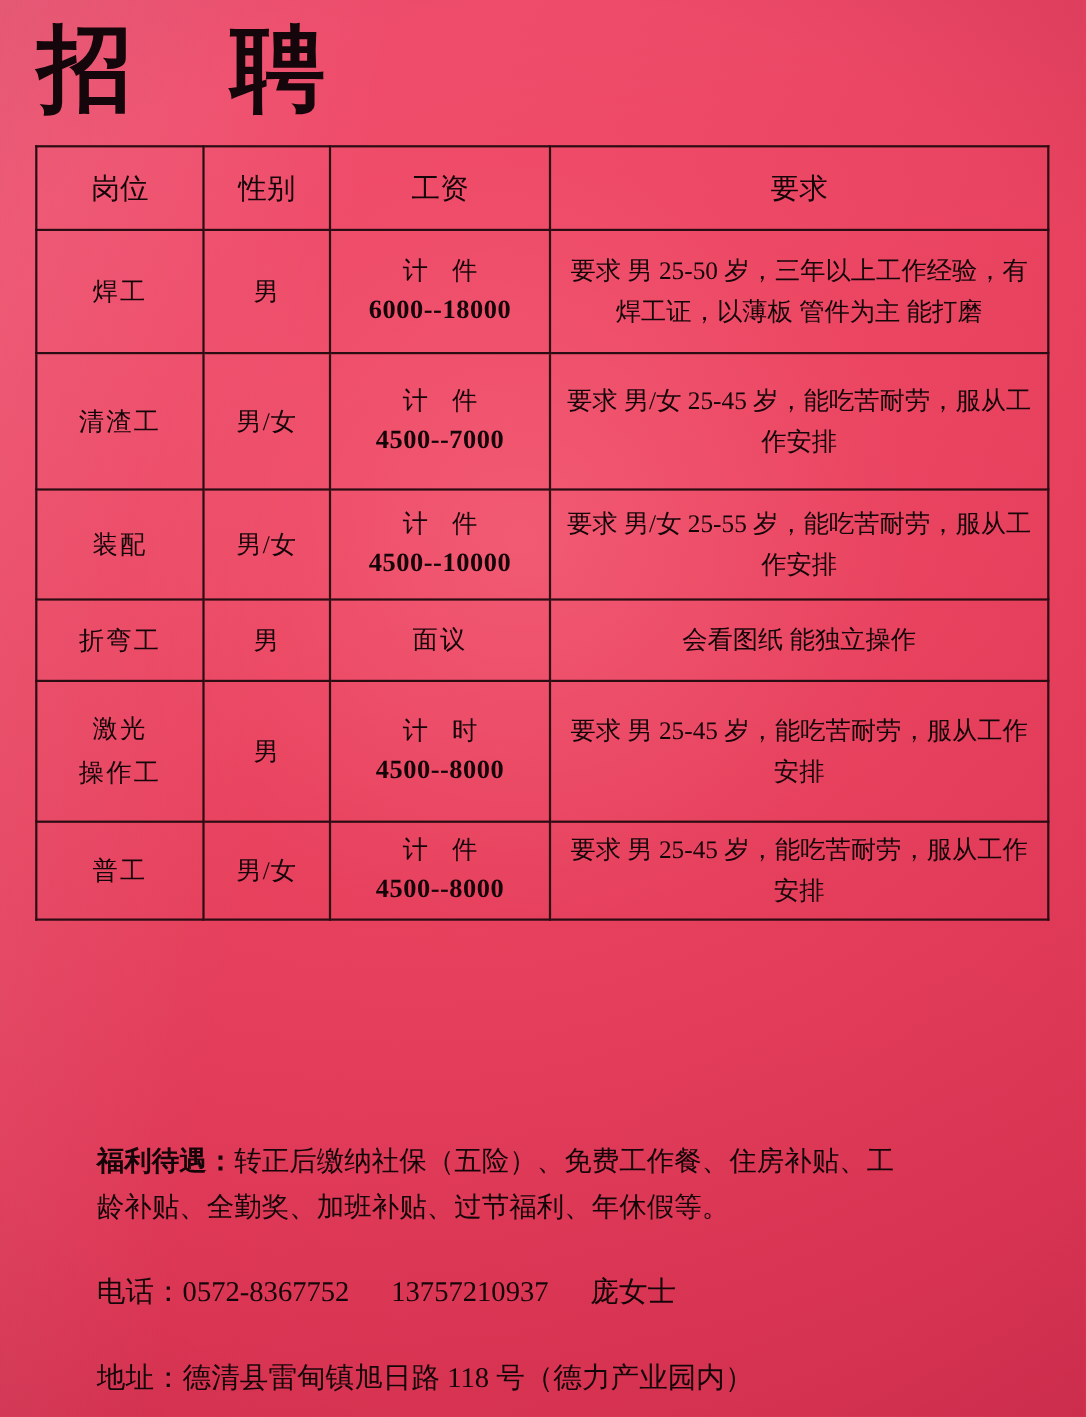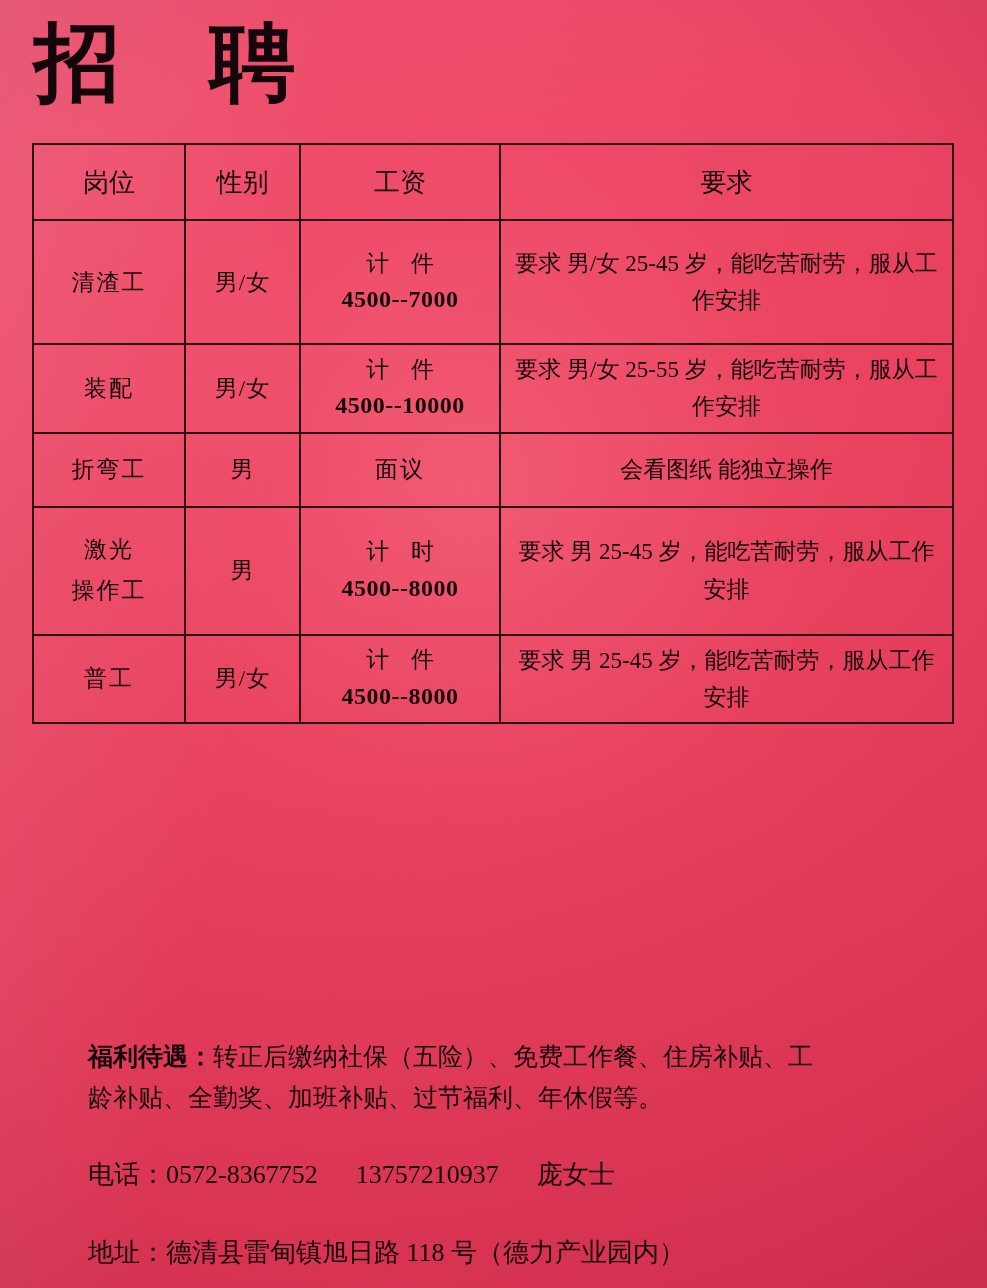--- a/index.html
+++ b/index.html
@@ -46,21 +46,21 @@
     font-family: "Liberation Serif", "DejaVu Serif", serif;
     font-size: 86px;
     font-weight: bold;
     letter-spacing: 34px;
     text-indent: 34px;
     color: #14060a;
     line-height: 1.15;
   }
   table.job-table {
     position: absolute;
-    top: 143px;
+    top: 132px;
     left: 32px;
     width: 920px;
     border-collapse: collapse;
     table-layout: fixed;
   }
   table.job-table td, table.job-table th {
     border: 2px solid #2a0c12;
     padding: 6px 8px;
     text-align: center;
     vertical-align: middle;
@@ -153,30 +153,39 @@
     </colgroup>
     <thead>
       <tr>
         <th>岗位</th>
         <th>性别</th>
         <th>工资</th>
         <th>要求</th>
       </tr>
     </thead>
     <tbody>
+      <tr style="height:112px">
+        <td class="post">焊工</td>
+        <td class="gender">男</td>
+        <td class="wage">
+          <span class="kind">计 件</span>
+          <span class="amount">6000--18000</span>
+        </td>
+        <td class="req">要求 男 25-50 岁，三年以上工作经验，有焊工证，以薄板 管件为主 能打磨</td>
+      </tr>
       <tr style="height:124px">
         <td class="post">清渣工</td>
         <td class="gender">男/女</td>
         <td class="wage">
           <span class="kind">计 件</span>
           <span class="amount">4500--7000</span>
         </td>
         <td class="req">要求 男/女 25-45 岁，能吃苦耐劳，服从工作安排</td>
       </tr>
-      <tr style="height:88px">
+      <tr style="height:100px">
         <td class="post">装配</td>
         <td class="gender">男/女</td>
         <td class="wage">
           <span class="kind">计 件</span>
           <span class="amount">4500--10000</span>
         </td>
         <td class="req">要求 男/女 25-55 岁，能吃苦耐劳，服从工作安排</td>
       </tr>
       <tr class="single-line" style="height:74px">
         <td class="post">折弯工</td>

